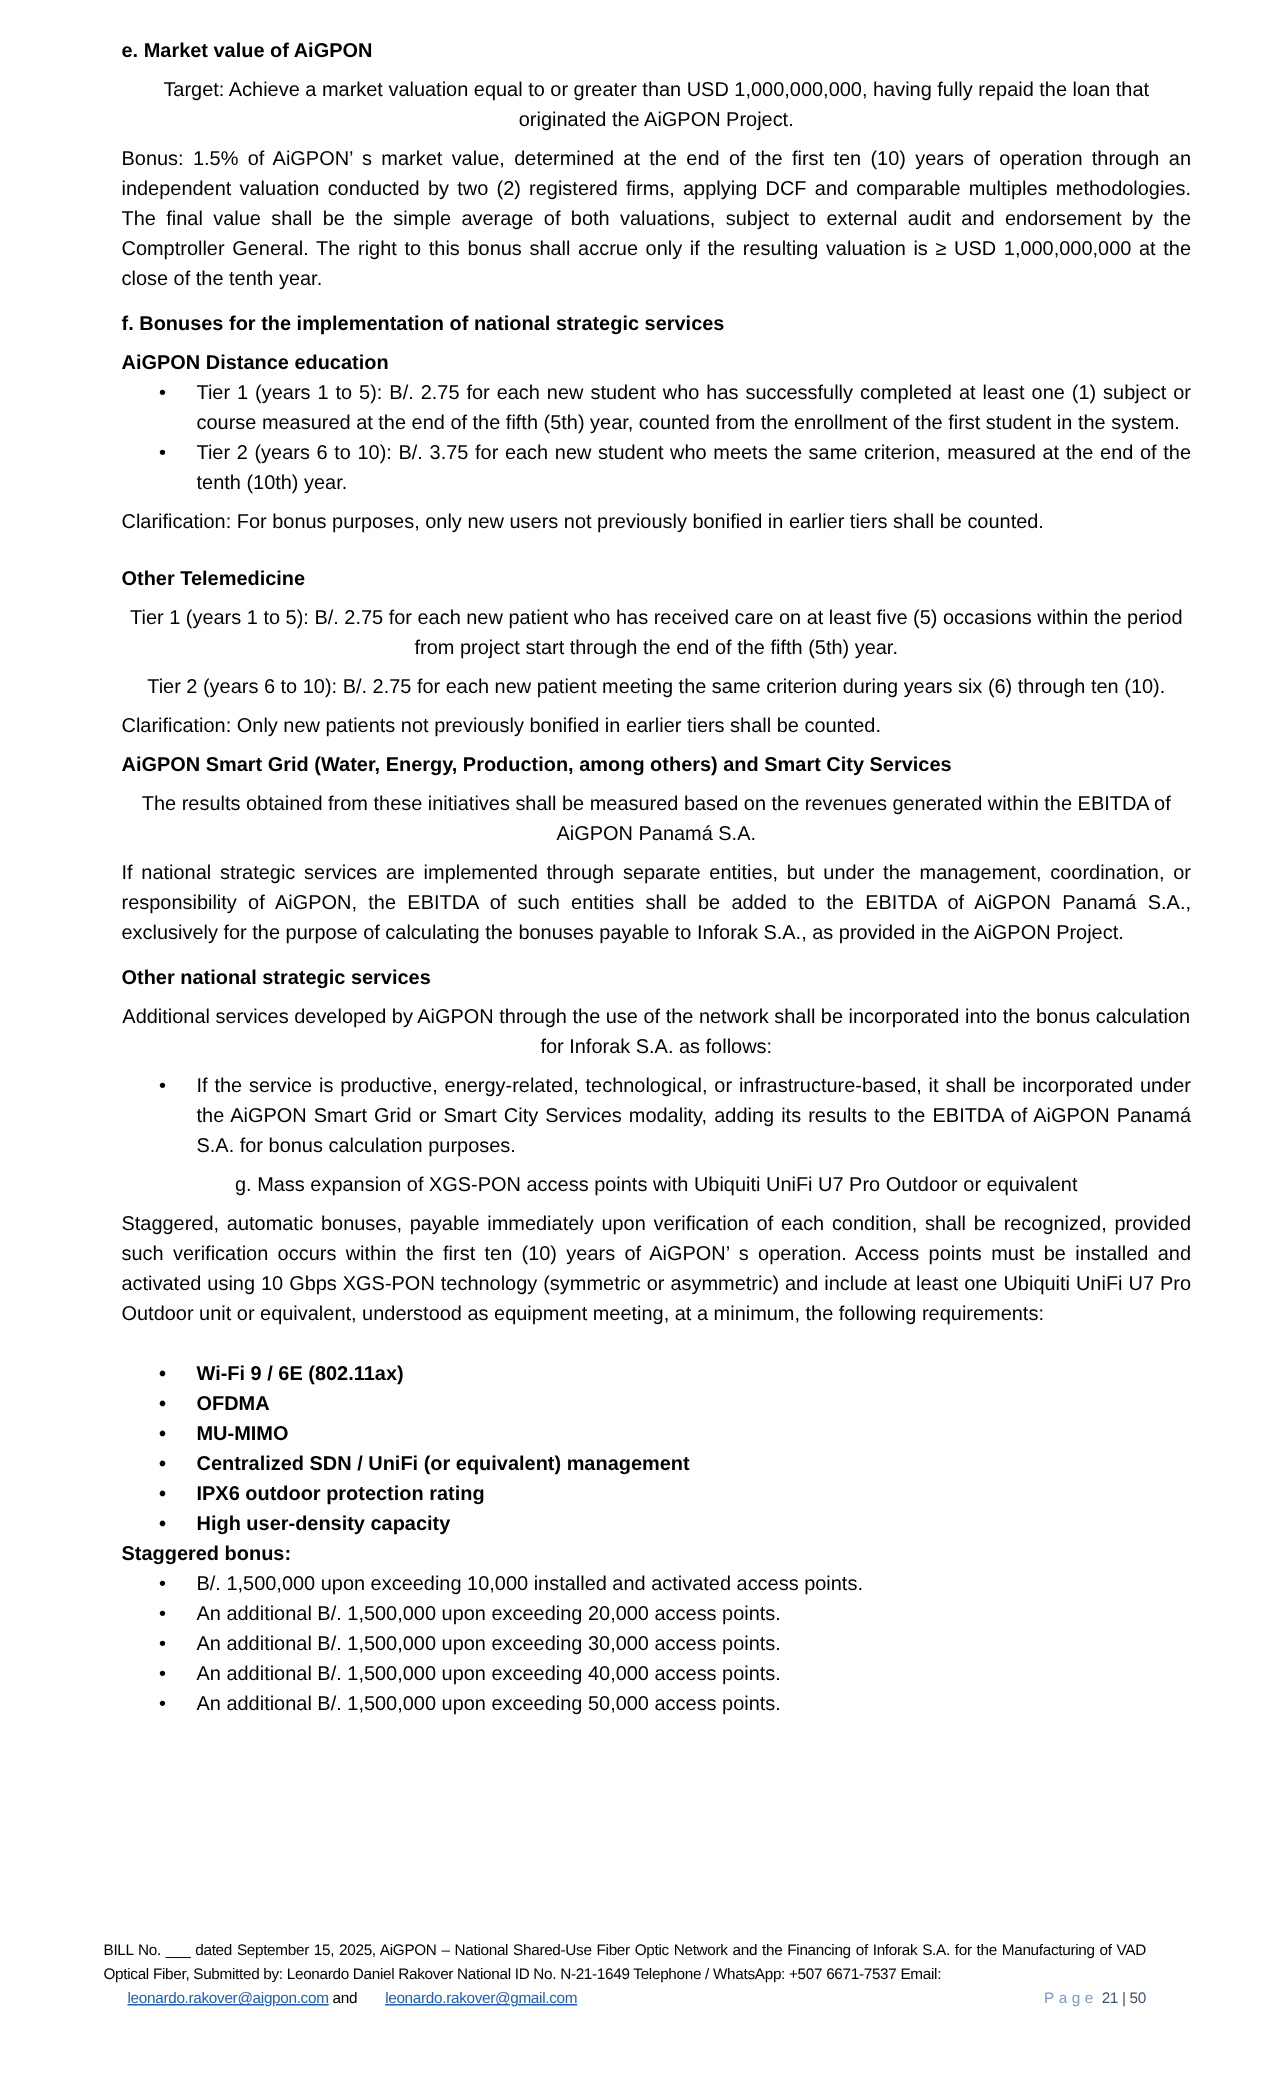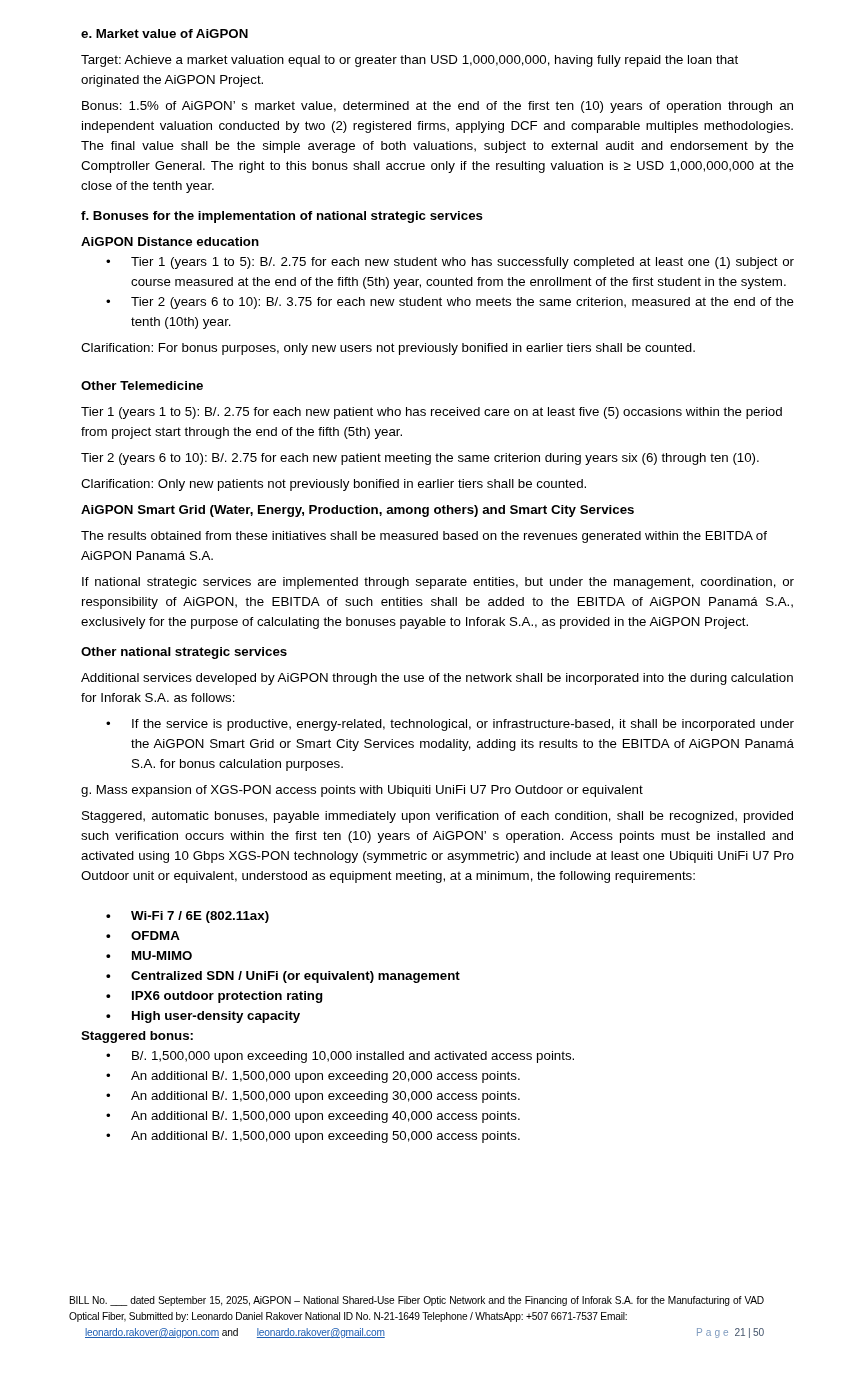--- a/index.html
+++ b/index.html
@@ -1,21 +1,21 @@
 <!DOCTYPE html>
 <html><head>
 <meta charset="utf-8">
 <style>
   html, body { margin: 0; padding: 0; background: #ffffff; }
   body { width: 850px; height: 1400px; position: relative; overflow: hidden;
          font-family: "Liberation Sans", sans-serif; color: #000; }
   .page { position: absolute; left: 81px; top: 24px; width: 713px; font-size: 13.3px; line-height: 20px; }
   p { margin: 0 0 6px 0; text-align: justify; }
   .h { font-weight: bold; margin: 0 0 6px 0; }
-  .nojust { text-align: left; }
+  .nojust { text-align: center; }
   ul { list-style: none; margin: 0; padding: 0; }
   li { position: relative; padding-left: 50px; text-align: justify; }
   li::before { content: "•"; position: absolute; left: 25px; top: 0; }
   .gap { height: 12px; }
   .bold li { font-weight: bold; }
   .spaced li { margin-bottom: 6px; }
   .footer { position: absolute; left: 69px; top: 1293px; width: 695px; font-size: 10.2px; line-height: 16px; text-align: justify; letter-spacing: -0.2px; }
   .footer a { color: #1f5fb4; text-decoration: underline; margin-left: 16px; }
   .pageno { position: absolute; right: 0; bottom: 0; }
   .pageno .pg { color: #7f9bbf; letter-spacing: 3px; }
@@ -45,31 +45,31 @@
   <p class="nojust">Tier 1 (years 1 to 5): B/. 2.75 for each new patient who has received care on at least five (5) occasions within the period from project start through the end of the fifth (5th) year.</p>
   <p class="nojust">Tier 2 (years 6 to 10): B/. 2.75 for each new patient meeting the same criterion during years six (6) through ten (10).</p>
   <p>Clarification: Only new patients not previously bonified in earlier tiers shall be counted.</p>
 
   <div class="h">AiGPON Smart Grid (Water, Energy, Production, among others) and Smart City Services</div>
   <p class="nojust">The results obtained from these initiatives shall be measured based on the revenues generated within the EBITDA of AiGPON Panamá S.A.</p>
   <p>If national strategic services are implemented through separate entities, but under the management, coordination, or responsibility of AiGPON, the EBITDA of such entities shall be added to the EBITDA of AiGPON Panamá S.A., exclusively for the purpose of calculating the bonuses payable to Inforak S.A., as provided in the AiGPON Project.</p>
   <div style="height:4px"></div>
 
   <div class="h">Other national strategic services</div>
-  <p class="nojust">Additional services developed by AiGPON through the use of the network shall be incorporated into the during calculation for Inforak S.A. as follows:</p>
+  <p class="nojust">Additional services developed by AiGPON through the use of the network shall be incorporated into the bonus calculation for Inforak S.A. as follows:</p>
   <ul class="spaced">
     <li>If the service is productive, energy-related, technological, or infrastructure-based, it shall be incorporated under the AiGPON Smart Grid or Smart City Services modality, adding its results to the EBITDA of AiGPON Panamá S.A. for bonus calculation purposes.</li>
   </ul>
 
   <p class="nojust">g. Mass expansion of XGS-PON access points with Ubiquiti UniFi U7 Pro Outdoor or equivalent</p>
   <p>Staggered, automatic bonuses, payable immediately upon verification of each condition, shall be recognized, provided such verification occurs within the first ten (10) years of AiGPON’ s operation. Access points must be installed and activated using 10 Gbps XGS-PON technology (symmetric or asymmetric) and include at least one Ubiquiti UniFi U7 Pro Outdoor unit or equivalent, understood as equipment meeting, at a minimum, the following requirements:</p>
   <div style="height:14px"></div>
 
   <ul class="bold">
-    <li>Wi-Fi 7 / 6E (802.11ax)</li>
+    <li>Wi-Fi 9 / 6E (802.11ax)</li>
     <li>OFDMA</li>
     <li>MU-MIMO</li>
     <li>Centralized SDN / UniFi (or equivalent) management</li>
     <li>IPX6 outdoor protection rating</li>
     <li>High user-density capacity</li>
   </ul>
   <div class="h" style="margin-bottom:0">Staggered bonus:</div>
   <ul>
     <li>B/. 1,500,000 upon exceeding 10,000 installed and activated access points.</li>
     <li>An additional B/. 1,500,000 upon exceeding 20,000 access points.</li>

